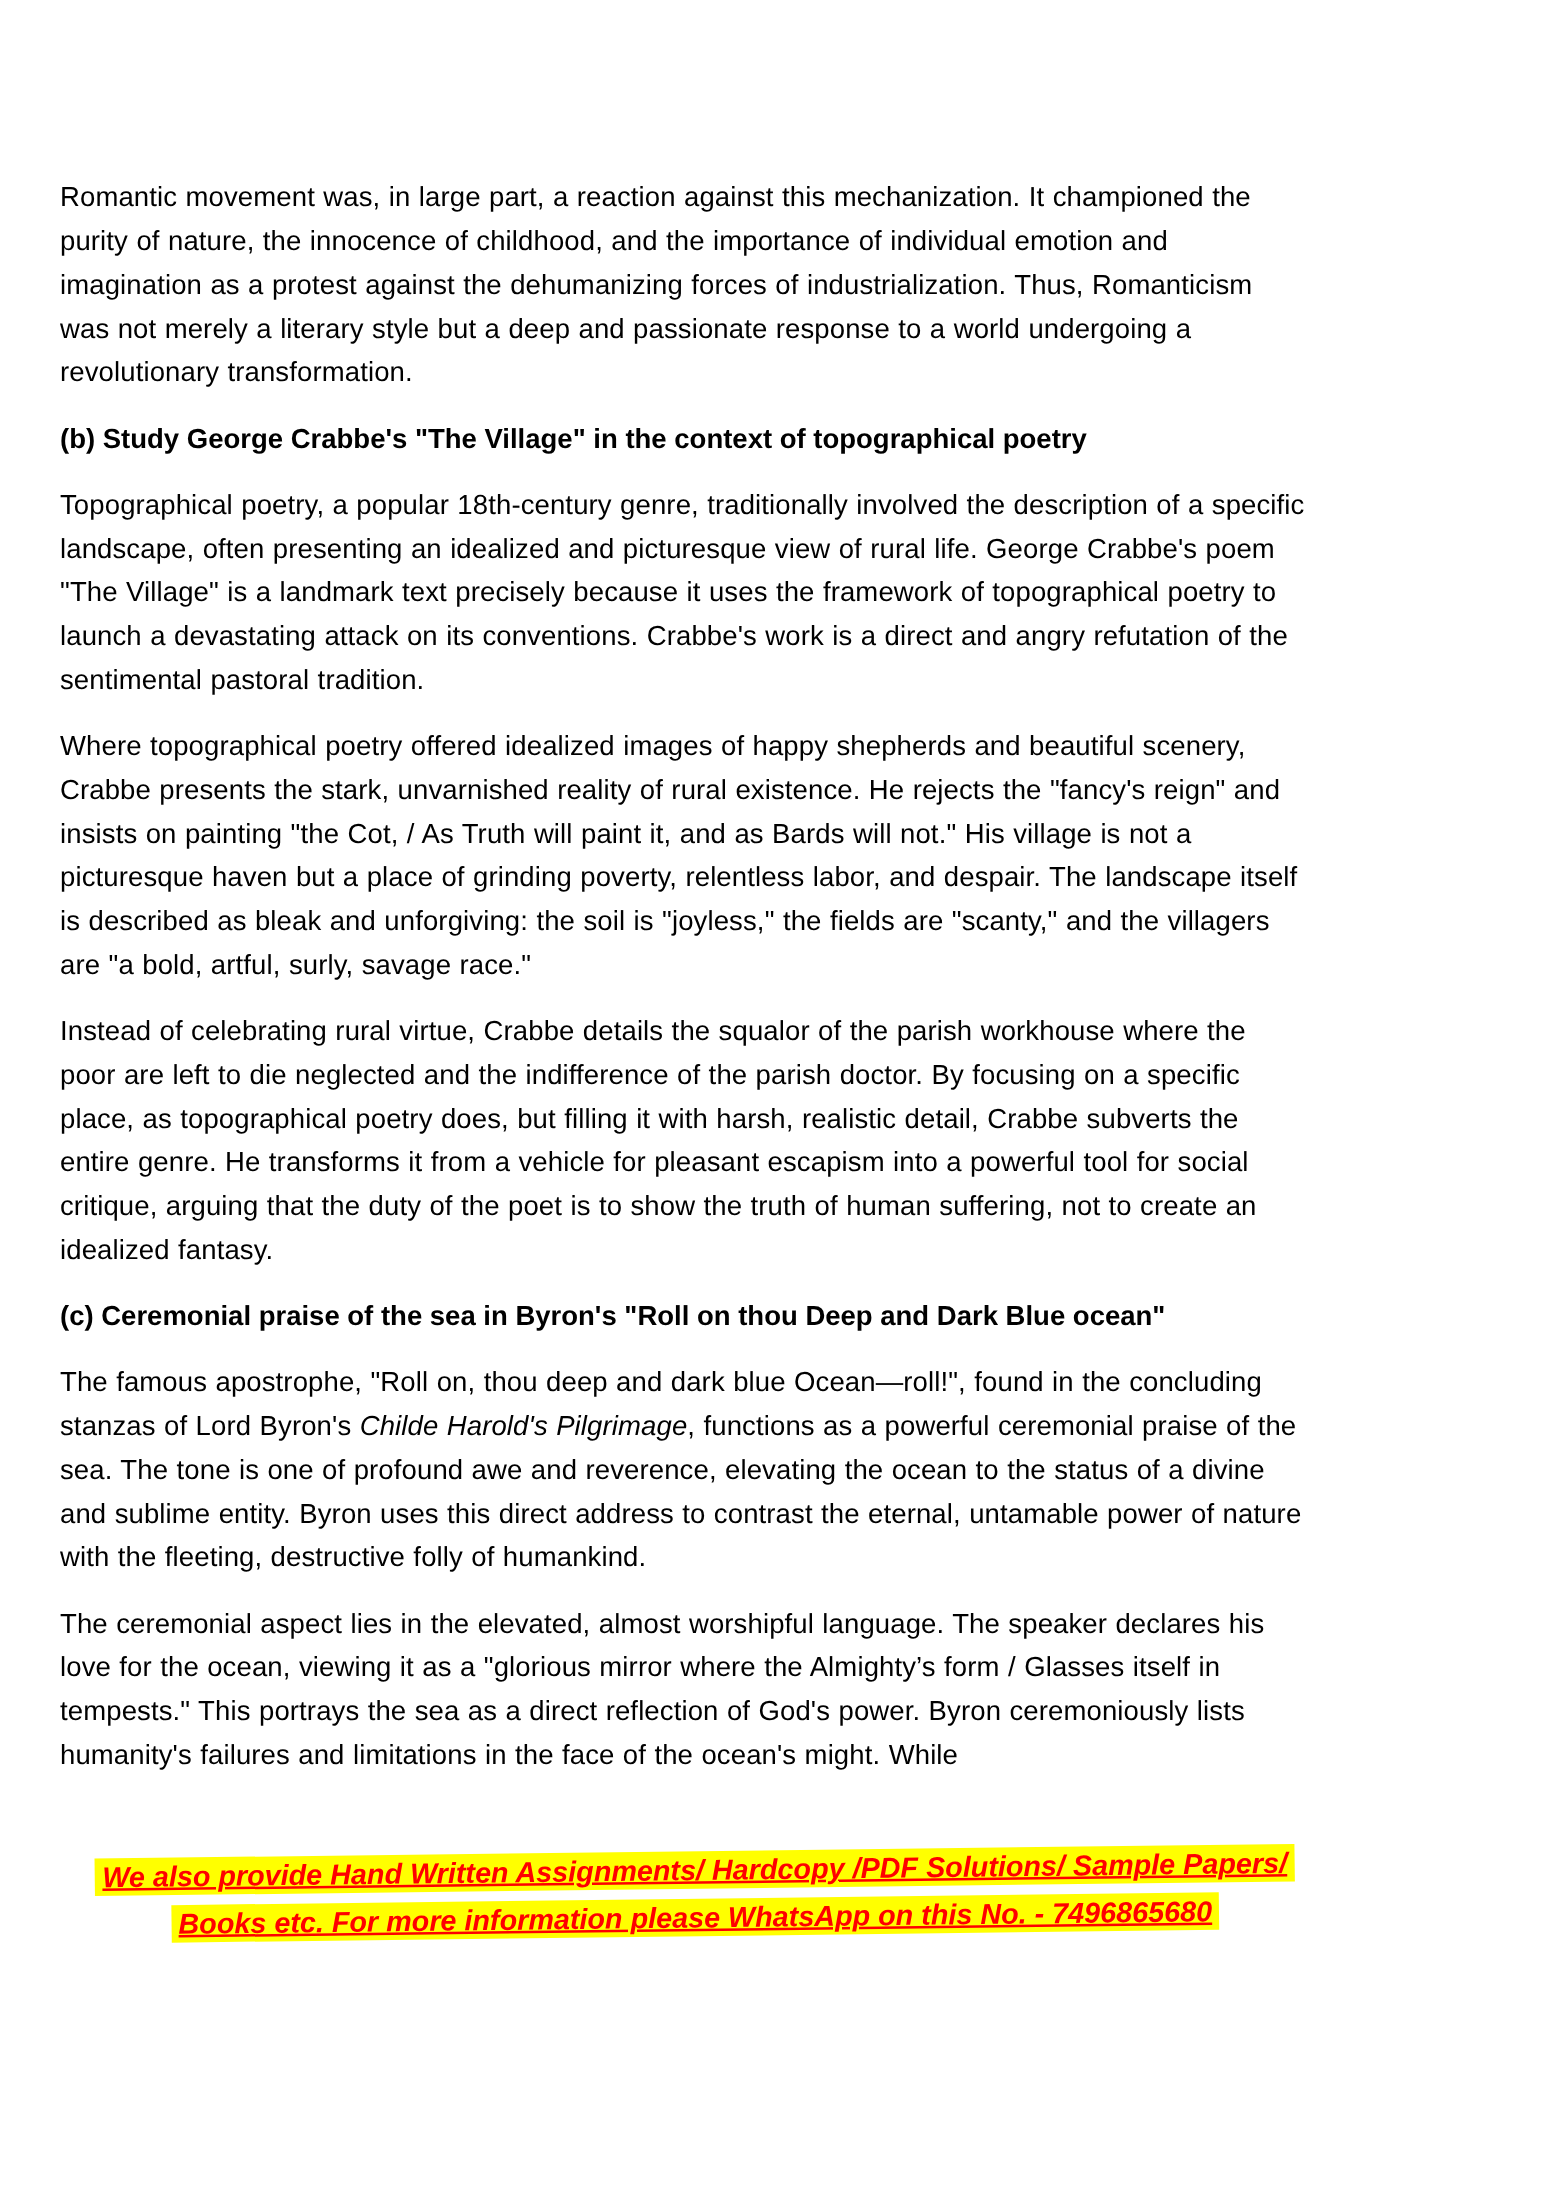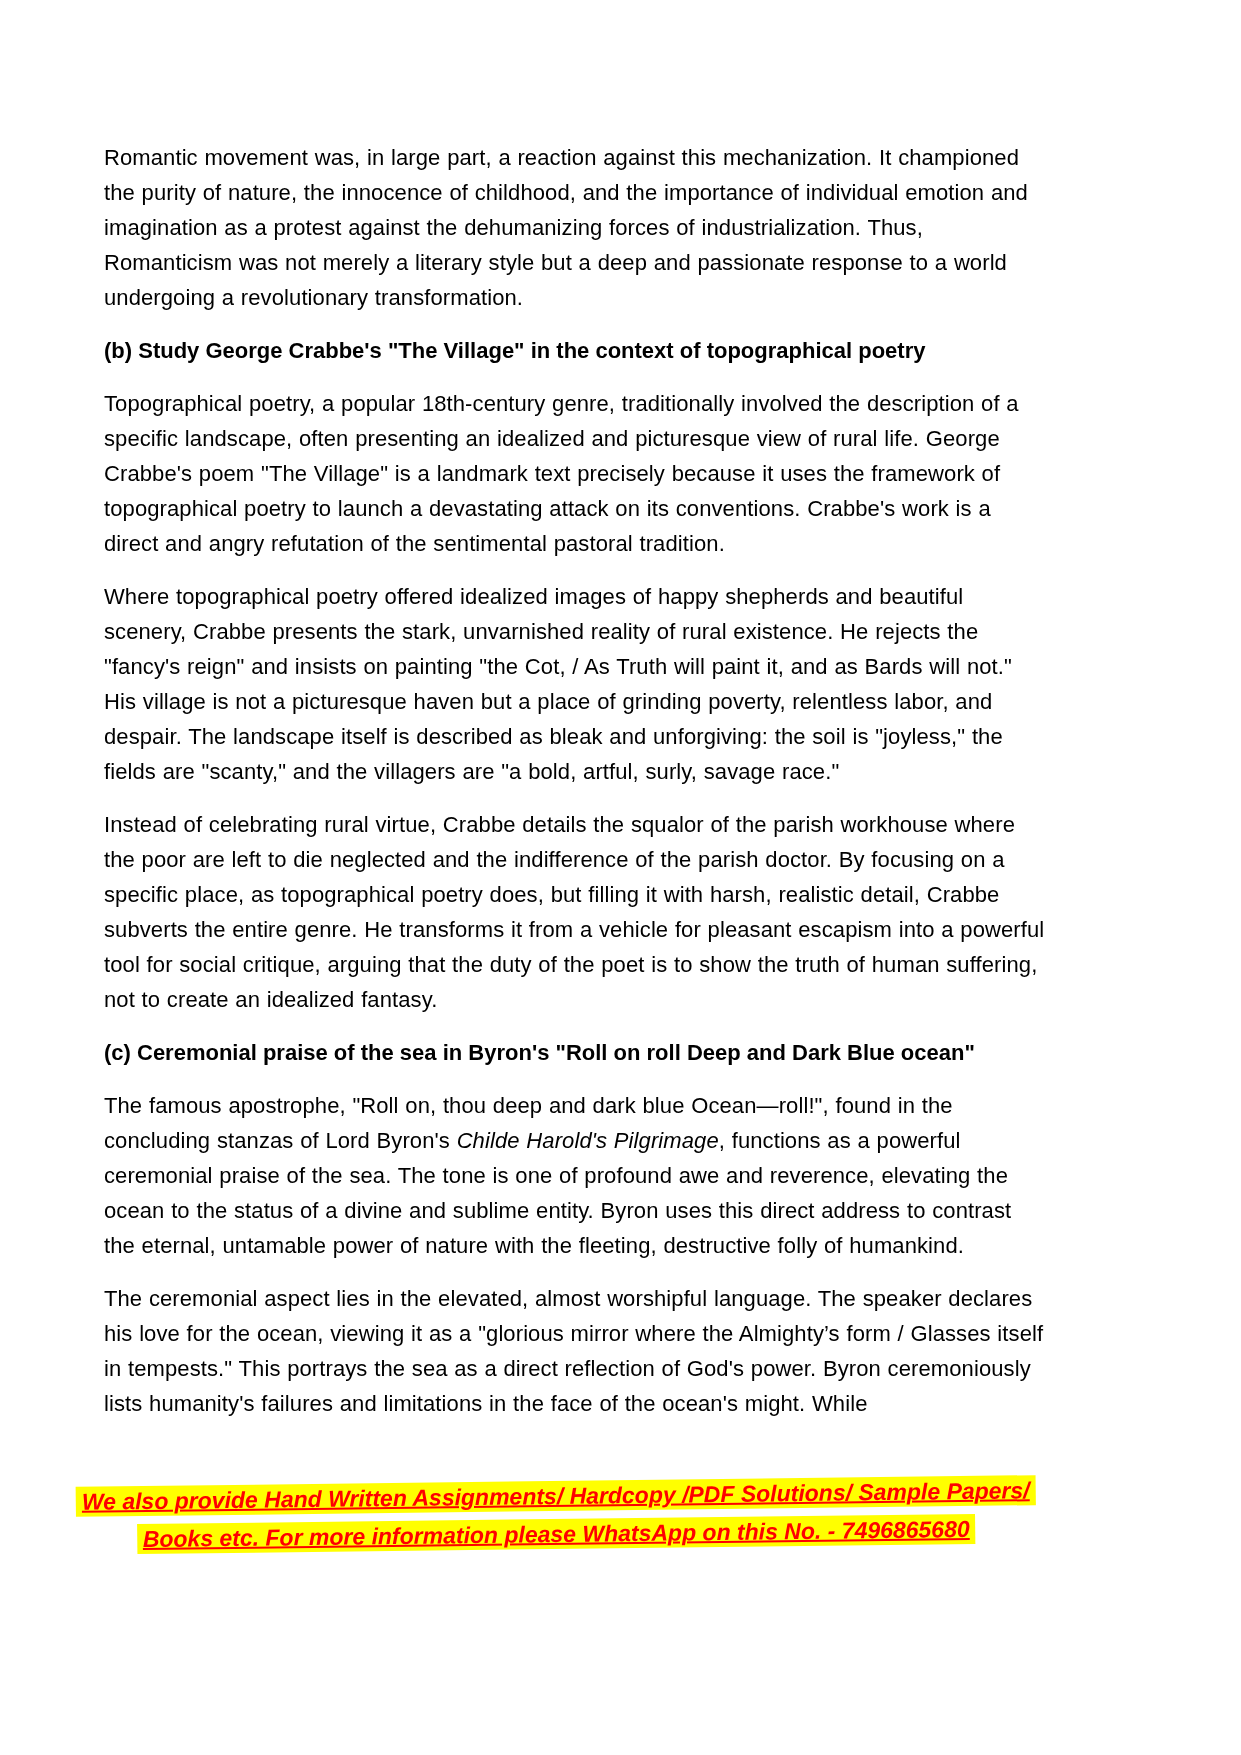--- a/index.html
+++ b/index.html
@@ -15,21 +15,21 @@
     color: #000000;
     overflow: hidden;
   }
   .page {
     position: absolute;
     top: 0;
     left: 0;
     width: 1241px;
     height: 1755px;
     box-sizing: border-box;
-    padding: 140px 195px 0 104px;
+    padding: 140px 195px 0 48px;
   }
   .para {
     font-size: 22px;
     line-height: 35px;
     margin: 0 0 18px 0;
     letter-spacing: 0.1px;
     word-spacing: 0.5px;
   }
   .heading {
     font-size: 22px;
@@ -71,21 +71,21 @@
   <p class="para">Romantic movement was, in large part, a reaction against this mechanization. It championed the purity of nature, the innocence of childhood, and the importance of individual emotion and imagination as a protest against the dehumanizing forces of industrialization. Thus, Romanticism was not merely a literary style but a deep and passionate response to a world undergoing a revolutionary transformation.</p>
 
   <h2 class="heading">(b) Study George Crabbe's "The Village" in the context of topographical poetry</h2>
 
   <p class="para">Topographical poetry, a popular 18th-century genre, traditionally involved the description of a specific landscape, often presenting an idealized and picturesque view of rural life. George Crabbe's poem "The Village" is a landmark text precisely because it uses the framework of topographical poetry to launch a devastating attack on its conventions. Crabbe's work is a direct and angry refutation of the sentimental pastoral tradition.</p>
 
   <p class="para">Where topographical poetry offered idealized images of happy shepherds and beautiful scenery, Crabbe presents the stark, unvarnished reality of rural existence. He rejects the "fancy's reign" and insists on painting "the Cot, / As Truth will paint it, and as Bards will not." His village is not a picturesque haven but a place of grinding poverty, relentless labor, and despair. The landscape itself is described as bleak and unforgiving: the soil is "joyless," the fields are "scanty," and the villagers are "a bold, artful, surly, savage race."</p>
 
   <p class="para">Instead of celebrating rural virtue, Crabbe details the squalor of the parish workhouse where the poor are left to die neglected and the indifference of the parish doctor. By focusing on a specific place, as topographical poetry does, but filling it with harsh, realistic detail, Crabbe subverts the entire genre. He transforms it from a vehicle for pleasant escapism into a powerful tool for social critique, arguing that the duty of the poet is to show the truth of human suffering, not to create an idealized fantasy.</p>
 
-  <h2 class="heading">(c) Ceremonial praise of the sea in Byron's "Roll on roll Deep and Dark Blue ocean"</h2>
+  <h2 class="heading">(c) Ceremonial praise of the sea in Byron's "Roll on thou Deep and Dark Blue ocean"</h2>
 
   <p class="para"><span>The famous apostrophe, "Roll on, thou deep and dark blue Ocean—roll!", found in the concluding stanzas of Lord Byron's </span><em>Childe Harold's Pilgrimage</em><span>, functions as a powerful ceremonial praise of the sea. The tone is one of profound awe and reverence, elevating the ocean to the status of a divine and sublime entity. Byron uses this direct address to contrast the eternal, untamable power of nature with the fleeting, destructive folly of humankind.</span></p>
 
   <p class="para">The ceremonial aspect lies in the elevated, almost worshipful language. The speaker declares his love for the ocean, viewing it as a "glorious mirror where the Almighty’s form / Glasses itself in tempests." This portrays the sea as a direct reflection of God's power. Byron ceremoniously lists humanity's failures and limitations in the face of the ocean's might. While</p>
 
 </div>
 
 <div class="footer">
   <span class="footer-line">
     <span id="footer-text-1" style="background-color: rgb(255, 255, 0); color: rgb(254, 0, 0); text-decoration-color: rgb(254, 0, 0);">We also provide Hand Written Assignments/ Hardcopy /PDF Solutions/ Sample Papers/</span>

